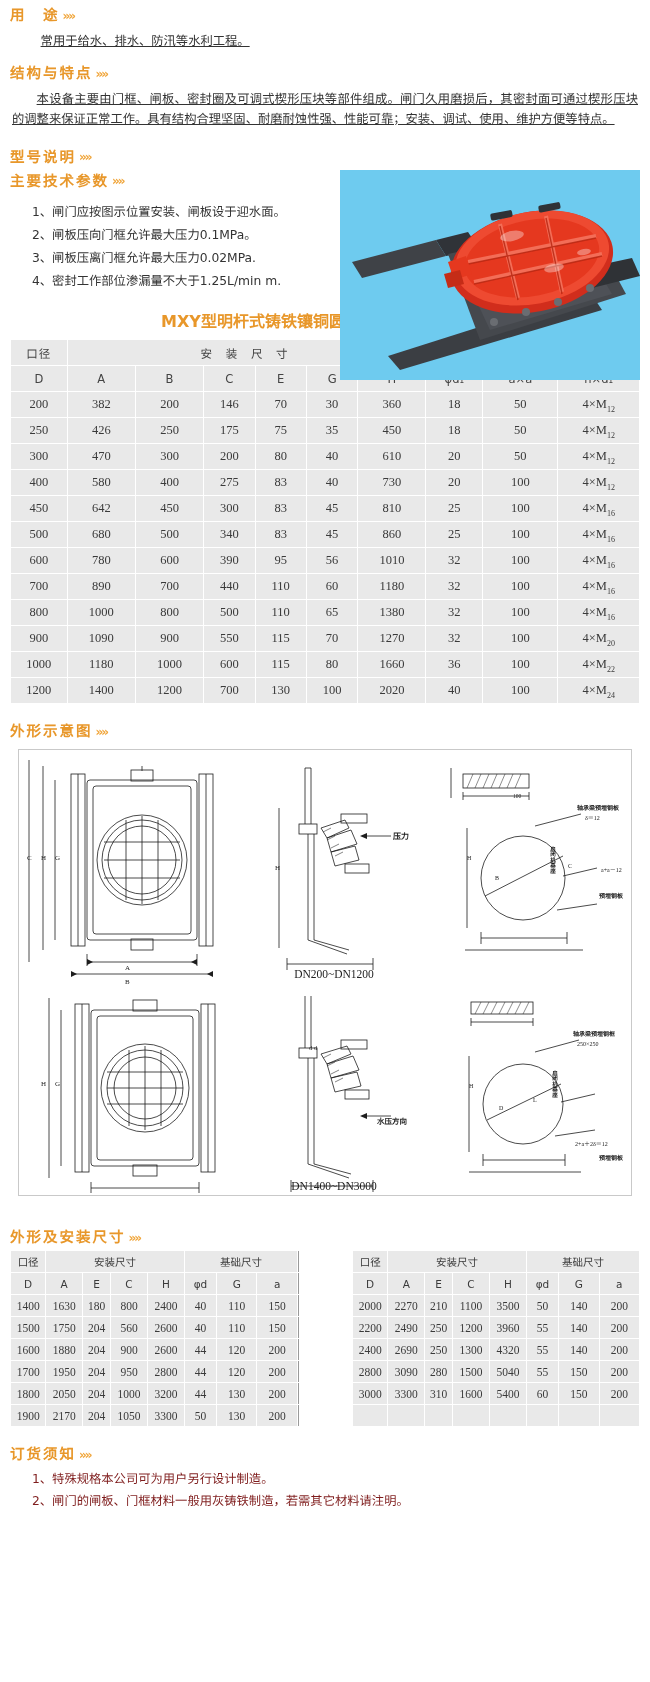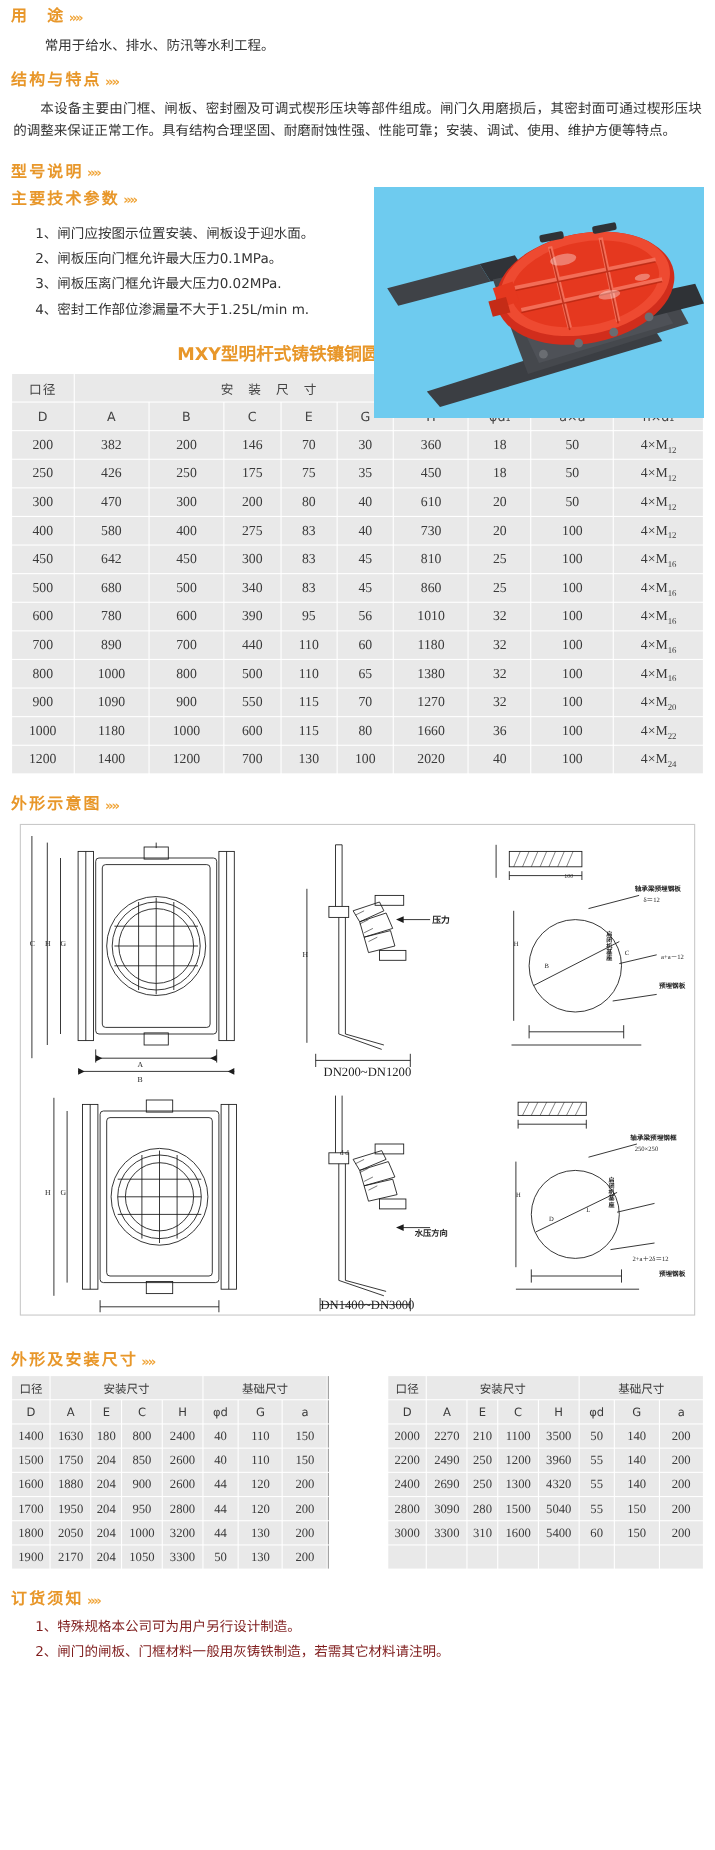--- a/index.html
+++ b/index.html
@@ -33,20 +33,21 @@
     font-weight:bold;
     letter-spacing:-2px;
     transform:translateY(-1px);
   }
 
   .body-txt{
     font-size:12.3px;
     line-height:1.62;
     color:#333;
     text-align:justify;
+    text-decoration:underline;
   }
   .indent{text-indent:2em;}
 
   
   .model-wrap{position:relative;height:120px;margin-top:12px;}
   .model-svg{position:absolute;left:18px;top:0;}
 
   
   .photo{
     position:absolute;
@@ -692,21 +693,21 @@
           <td>1100</td>
           <td>3500</td>
           <td>50</td>
           <td>140</td>
           <td>200</td>
         </tr>
         <tr>
           <td>1500</td>
           <td>1750</td>
           <td>204</td>
-          <td>850</td>
+          <td>560</td>
           <td>2600</td>
           <td>40</td>
           <td>110</td>
           <td>150</td>
           <td class="sep"></td>
           <td>2200</td>
           <td>2490</td>
           <td>250</td>
           <td>1200</td>
           <td>3960</td>

